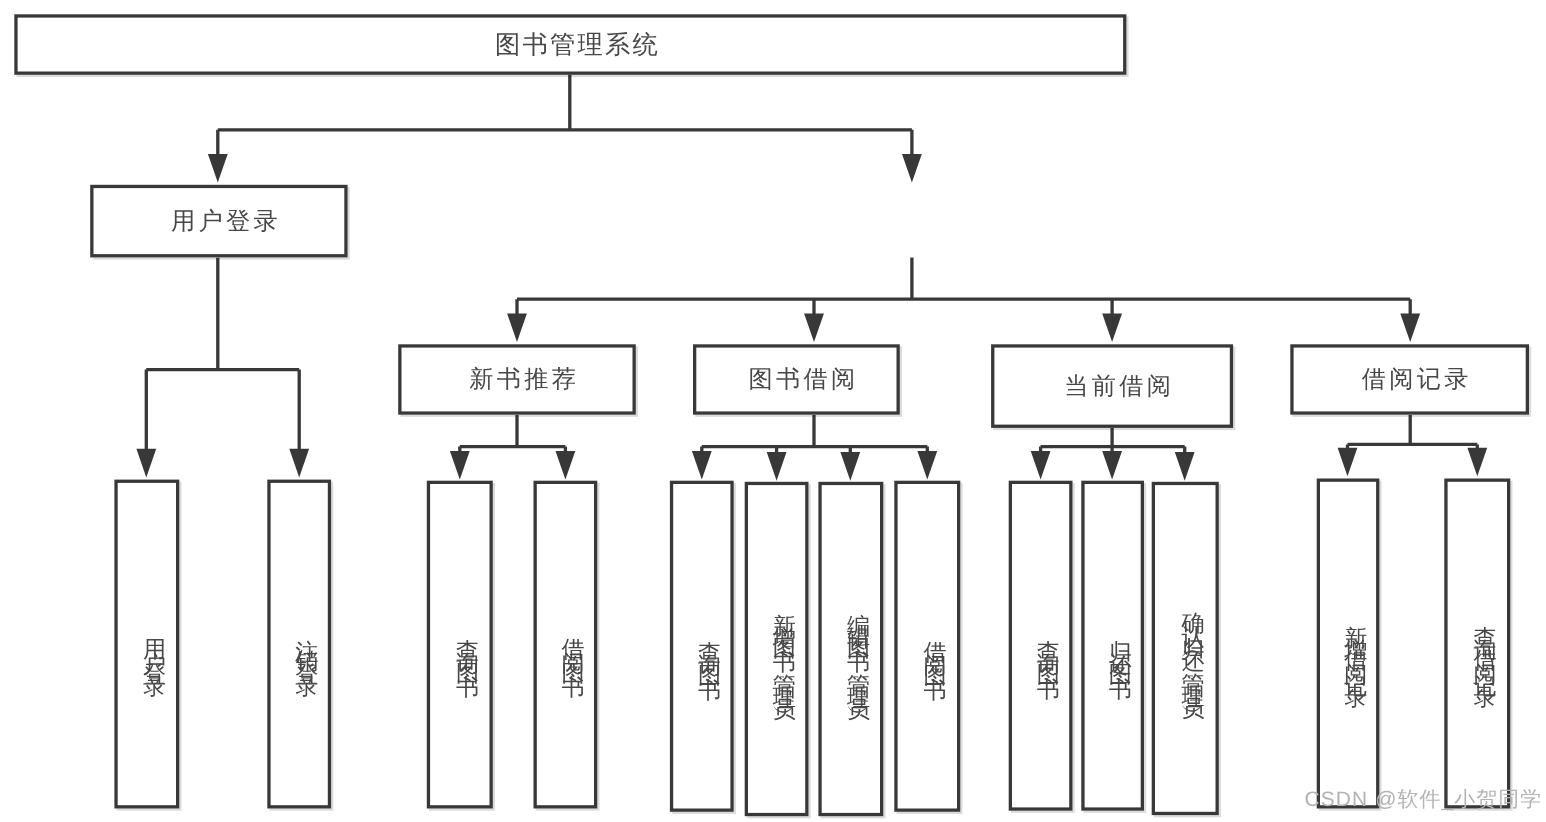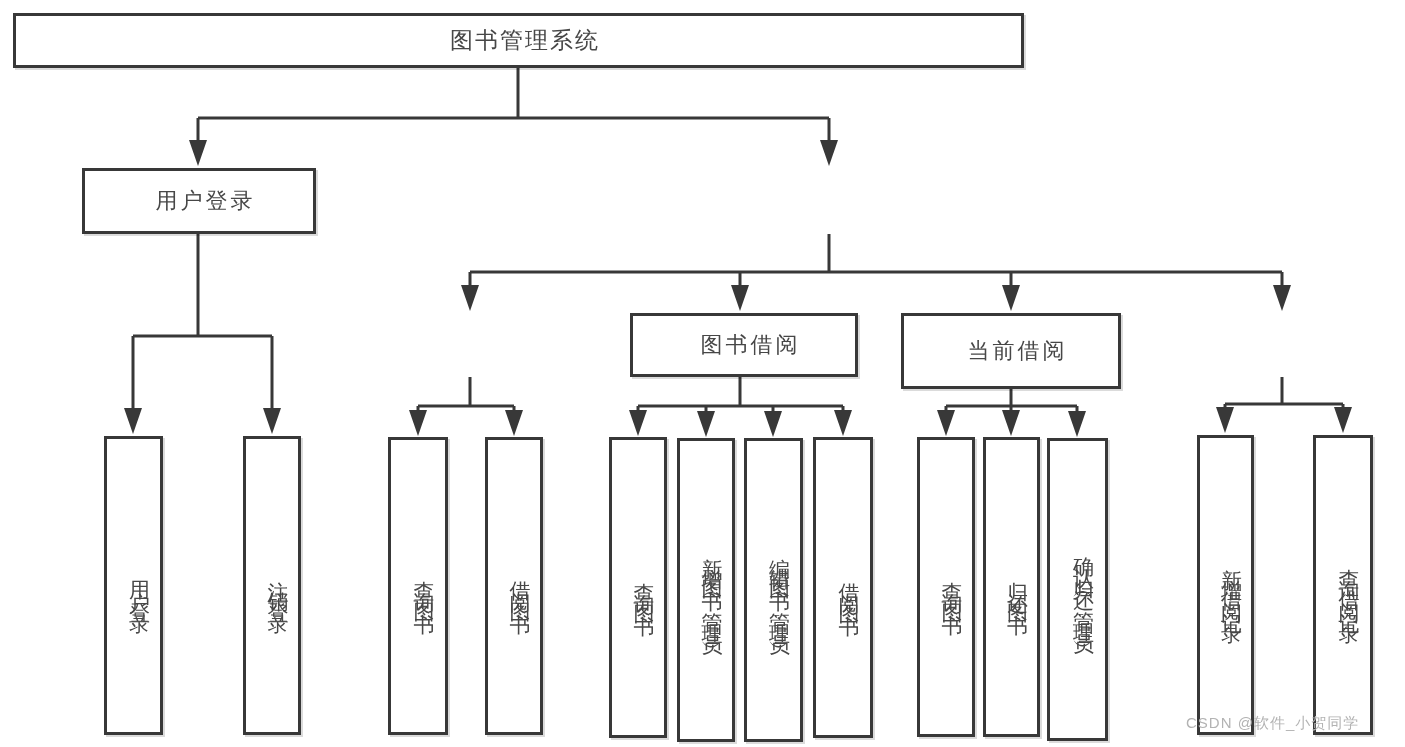--- a/index.html
+++ b/index.html
@@ -38,21 +38,21 @@
     writing-mode:vertical-rl;
     text-orientation:mixed;
     font-size:21px;
     letter-spacing:11px;
     line-height:1;
     white-space:nowrap;
   }
   .watermark{
     position:absolute;
     left:1186px;top:714px;
-    font-size:15px;
+    font-size:19px;
     color:var(--wm);
     letter-spacing:1px;
     white-space:nowrap;
     z-index:5;
   }
 </style>
 </head>
 <body>
 
 <div class="stage">
@@ -98,25 +98,31 @@
   </svg>
 
   <div class="node root" style="left:13px;top:13px;width:1011px;height:55px">
     <span class="hlabel">图书管理系统</span>
   </div>
 
   <div class="node" style="left:82px;top:168px;width:234px;height:66px">
     <span class="hlabel">用户登录</span>
   </div>
 
-  <div class="node" style="left:630px;top:313px;width:228px;height:64px">
+  <div class="node" style="left:362px;top:313px;width:216px;height:64px">
+    <span class="hlabel">新书推荐</span>
+  </div>
+  <div class="node" style="left:630px;top:313px;width:188px;height:64px">
     <span class="hlabel">图书借阅</span>
   </div>
   <div class="node" style="left:901px;top:313px;width:220px;height:76px">
     <span class="hlabel">当前借阅</span>
+  </div>
+  <div class="node" style="left:1173px;top:313px;width:217px;height:64px">
+    <span class="hlabel">借阅记录</span>
   </div>
 
   <div class="node leaf" style="left:104px;top:436px;width:59px;height:299px">
     <span class="vlabel">用户登录</span>
   </div>
   <div class="node leaf" style="left:243px;top:436px;width:58px;height:299px">
     <span class="vlabel">注销登录</span>
   </div>
 
   <div class="node leaf" style="left:388px;top:437px;width:60px;height:298px">

